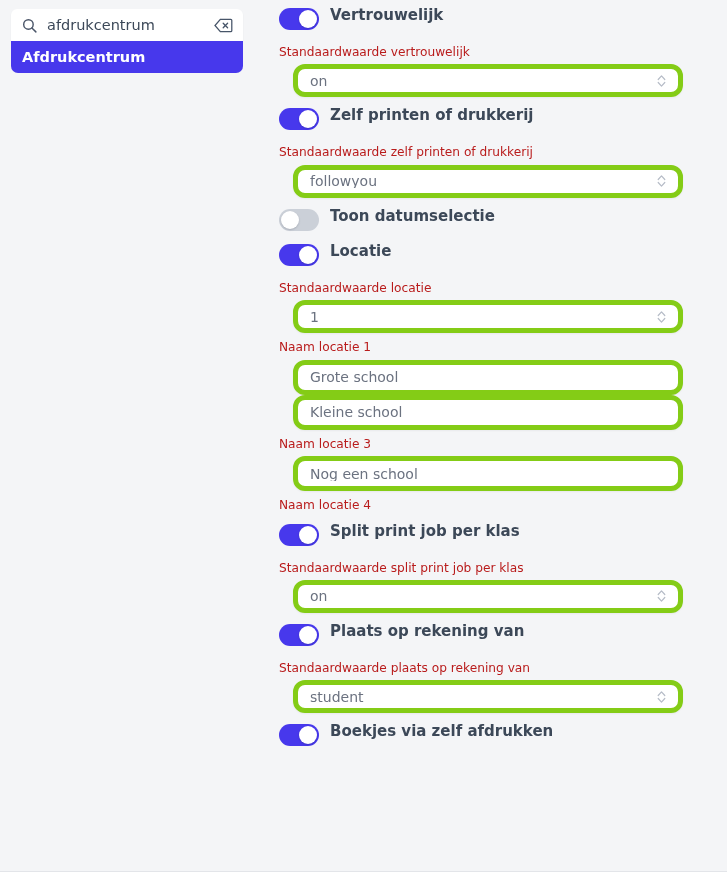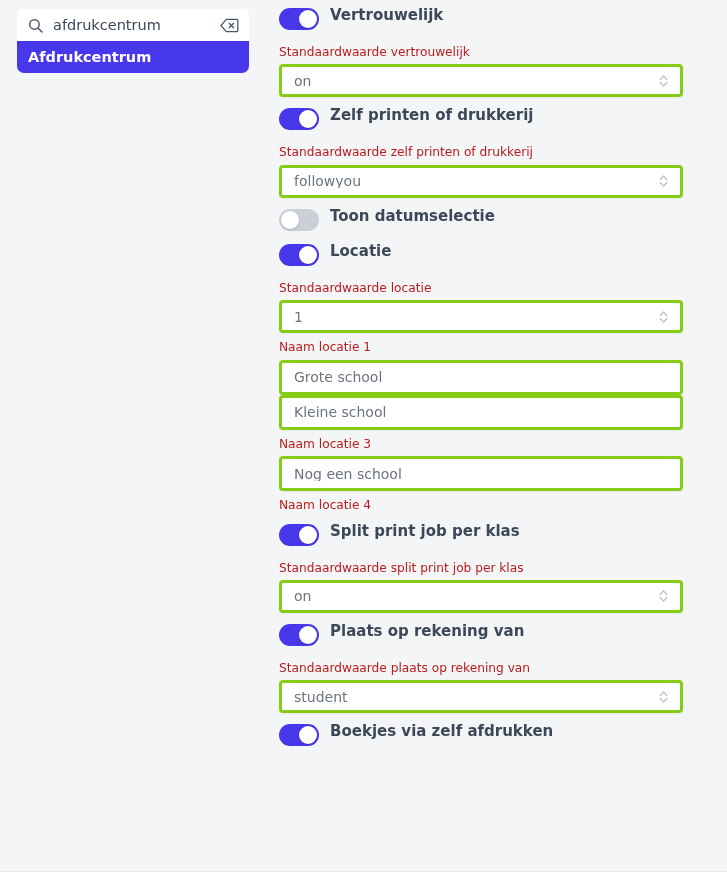--- a/index.html
+++ b/index.html
@@ -10,21 +10,21 @@
     width: 727px; height: 872px;
     background: #f4f5f7;
     font-family: "DejaVu Sans", "Liberation Sans", sans-serif;
     overflow: hidden;
     position: relative;
   }
 
   
   .search-panel {
     position: absolute;
-    left: 17px; top: 9px;
+    left: 11px; top: 9px;
     width: 232px;
   }
   .search-box {
     height: 32px;
     background: #ffffff;
     border-radius: 6px 6px 0 0;
     display: flex;
     align-items: center;
     padding: 0 8px 0 10px;
     box-shadow: 0 1px 2px rgba(16,24,40,0.06);
@@ -111,26 +111,27 @@
     color: #b91c1c;
     margin-top: 8px;
     margin-bottom: 5px;
     line-height: 1.1;
   }
 
   .control {
     position: relative;
     height: 33px;
     background: #ffffff;
-    border: 3px solid #84cc16;
-    border-radius: 4px;
+    border: 5px solid #84cc16;
+    border-radius: 12px;
     display: flex;
     align-items: center;
     padding: 0 12px;
     box-shadow: 0 1px 2px rgba(16,24,40,0.05);
+    margin-left: 14px;
   }
   .control .value {
     font-size: 14px;
     color: #6b7280;
     line-height: 1;
     white-space: nowrap;
     overflow: hidden;
   }
   .control.text-input { height: 35px; }
   .spinner {

